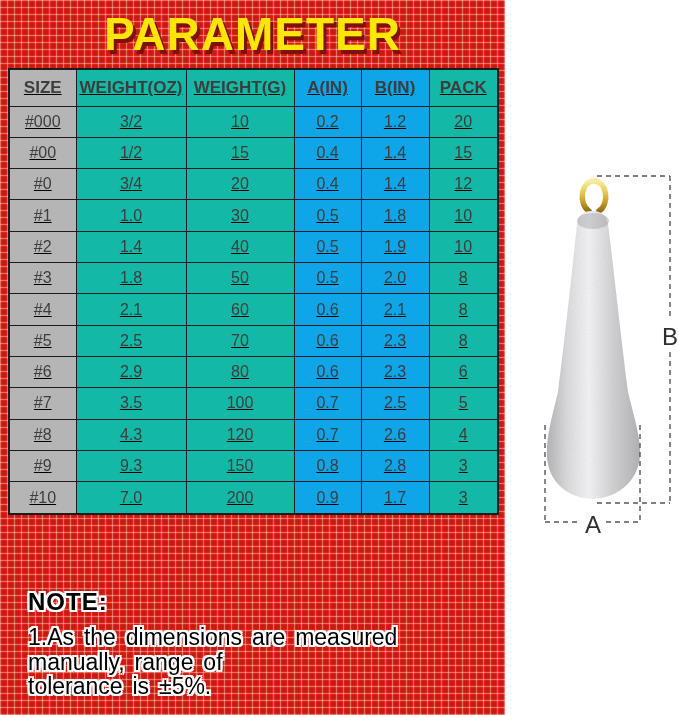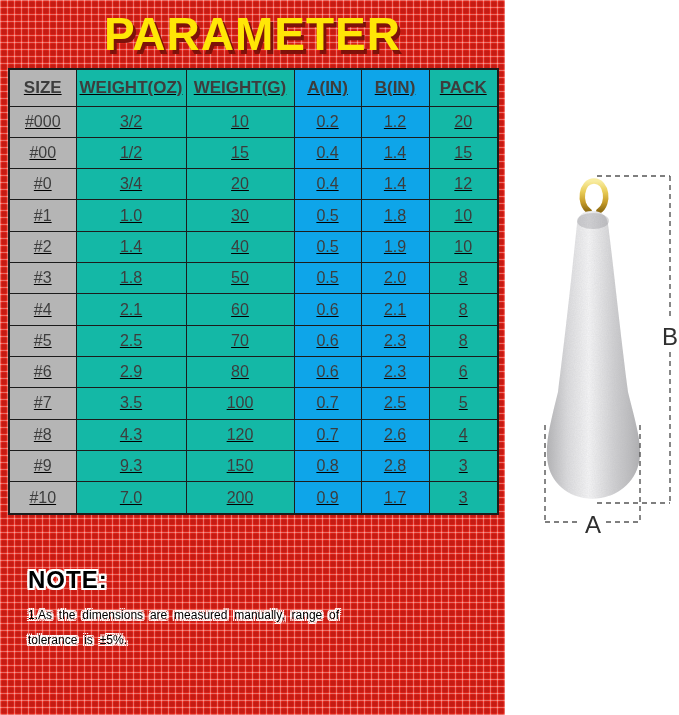--- a/index.html
+++ b/index.html
@@ -50,34 +50,34 @@
     padding:0;
   }
   table.spec thead th { height:37px; font-size:17px; font-weight:700; }
   td.c0 { font-size:18px; }
   .c0 { background:#b5b5b5; }
   .c1, .c2, .c5 { background:#14b8a6; }
   .c3, .c4 { background:#0ea5e9; }
 
   
   .note {
-    position:absolute; left:28px; top:566px; width:452px;
+    position:absolute; left:28px; top:588px; width:452px;
     color:#000;
   }
   .halo {
     text-shadow:
       -2px -2px 0 #fff, 2px -2px 0 #fff, -2px 2px 0 #fff, 2px 2px 0 #fff,
       -2px 0 0 #fff, 2px 0 0 #fff, 0 -2px 0 #fff, 0 2px 0 #fff;
   }
   .note-heading {
     font-size:24px; font-weight:700; letter-spacing:1px;
     margin-bottom:9px;
   }
   .note-line {
-    font-size:12px; line-height:24.5px; font-weight:400;
+    font-size:23px; line-height:24.5px; font-weight:400;
     word-spacing:3.5px;
   }
 
   
   .photo-strip {
     position:absolute; left:505px; top:0; width:174px; height:715px;
     background:#ffffff;
   }
   .photo-strip svg { display:block; width:174px; height:715px; }
   .dim-label {

